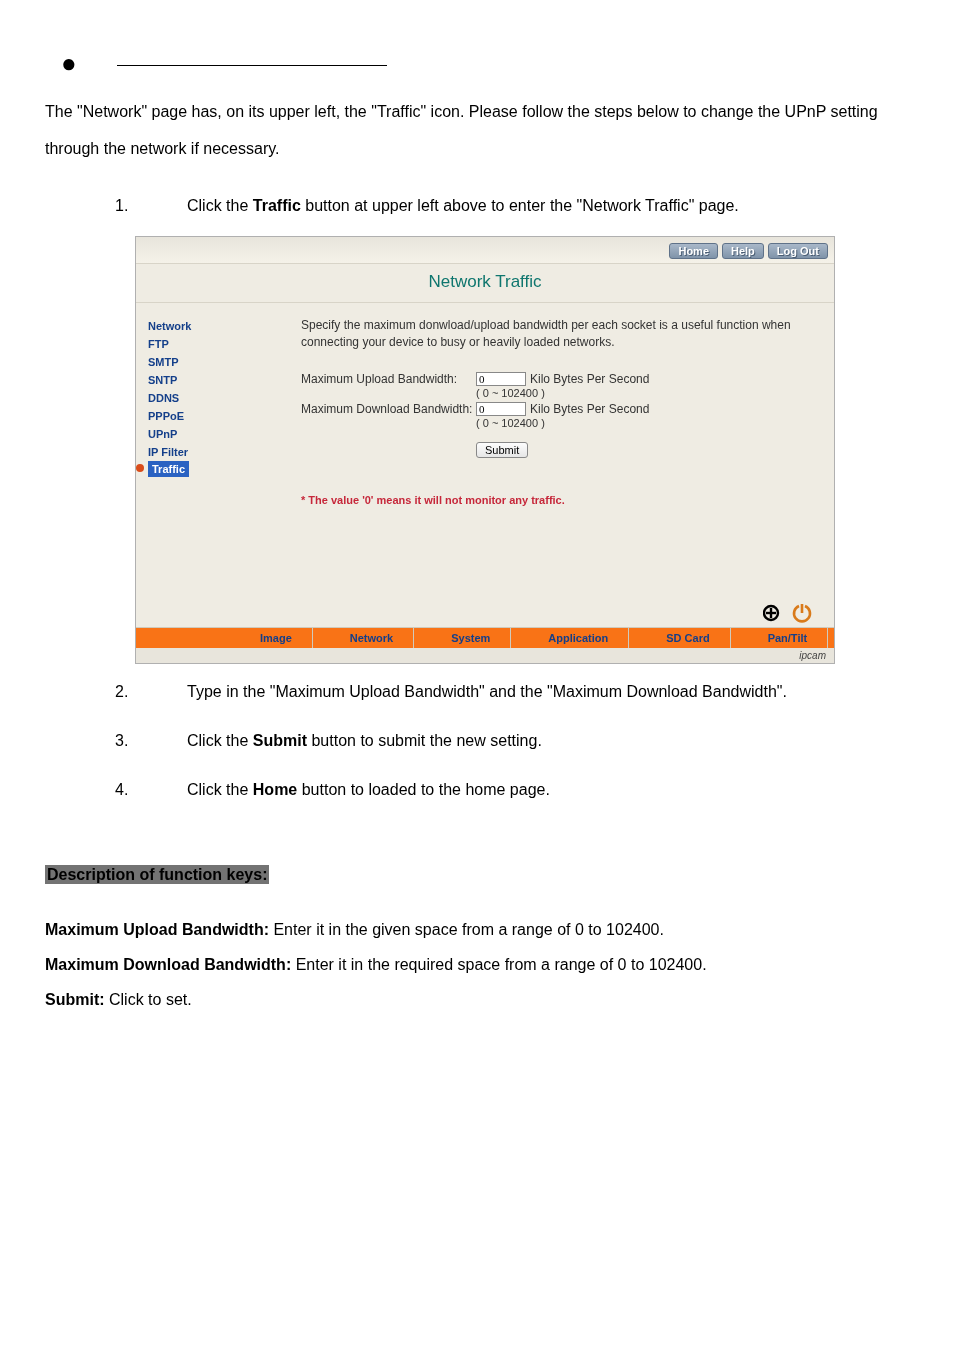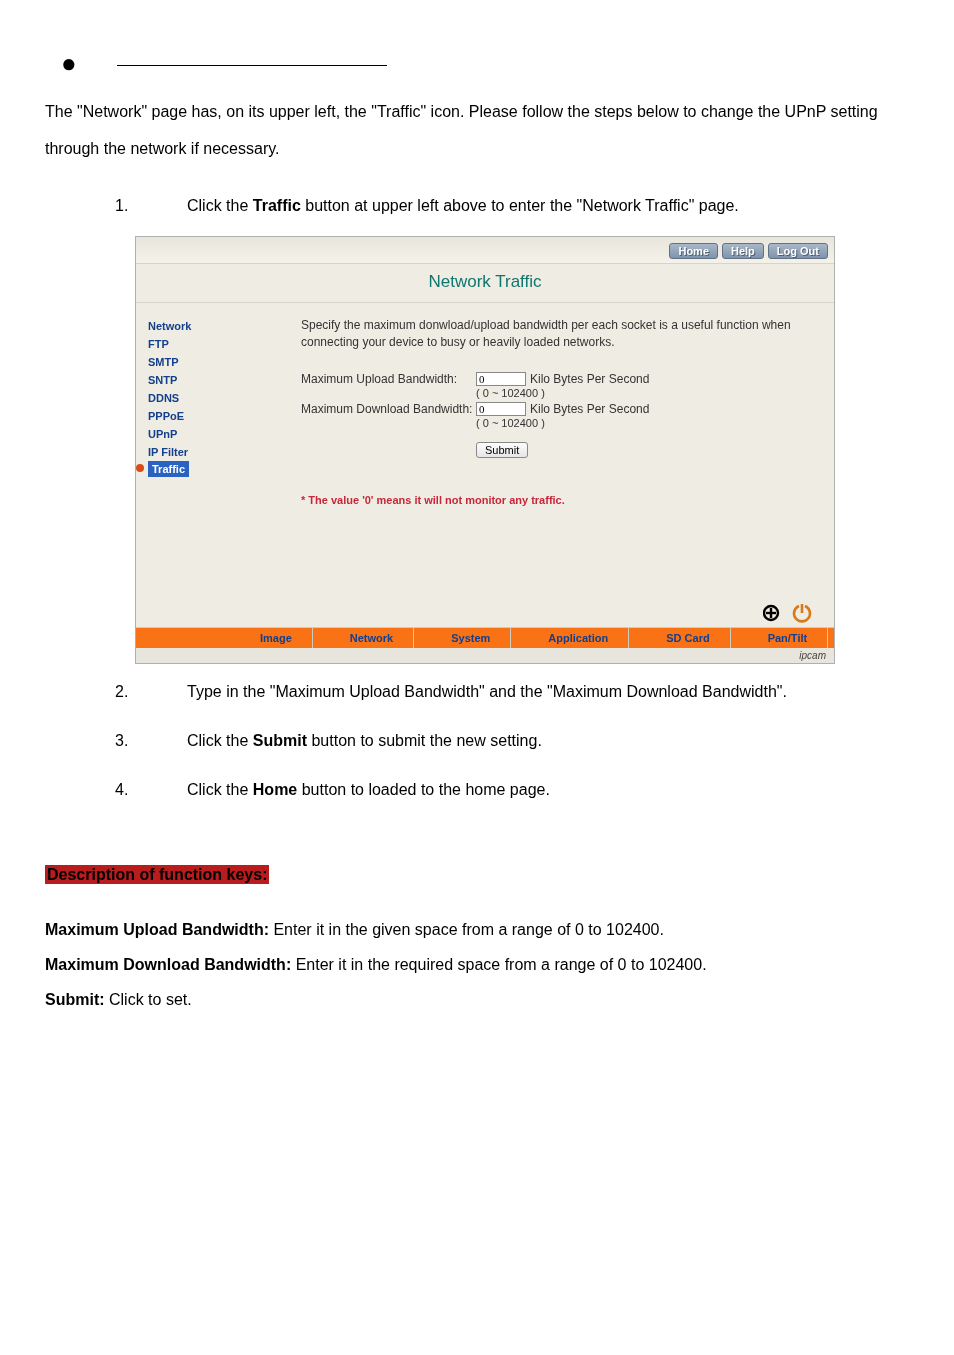--- a/index.html
+++ b/index.html
@@ -149,21 +149,21 @@
   .ftab.first { margin-left: 104px; }
   .footer-id {
     text-align: right;
     font-size: 10px;
     font-style: italic;
     padding: 2px 8px;
     color: #444;
     background: #e8e5dc;
   }
 
-  .desc-head { background: #b91c1c; display: inline; font-weight: bold; padding: 1px 2px; }
+  .desc-head { background: #737373; display: inline; font-weight: bold; padding: 1px 2px; }
   .desc-block { margin-top: 48px; line-height: 2.2; }
 </style>
 </head>
 <body>
 
 <div class="bullet-row">
   <span class="bullet">●</span>
   <span class="underline-spacer"></span>
 </div>
 

